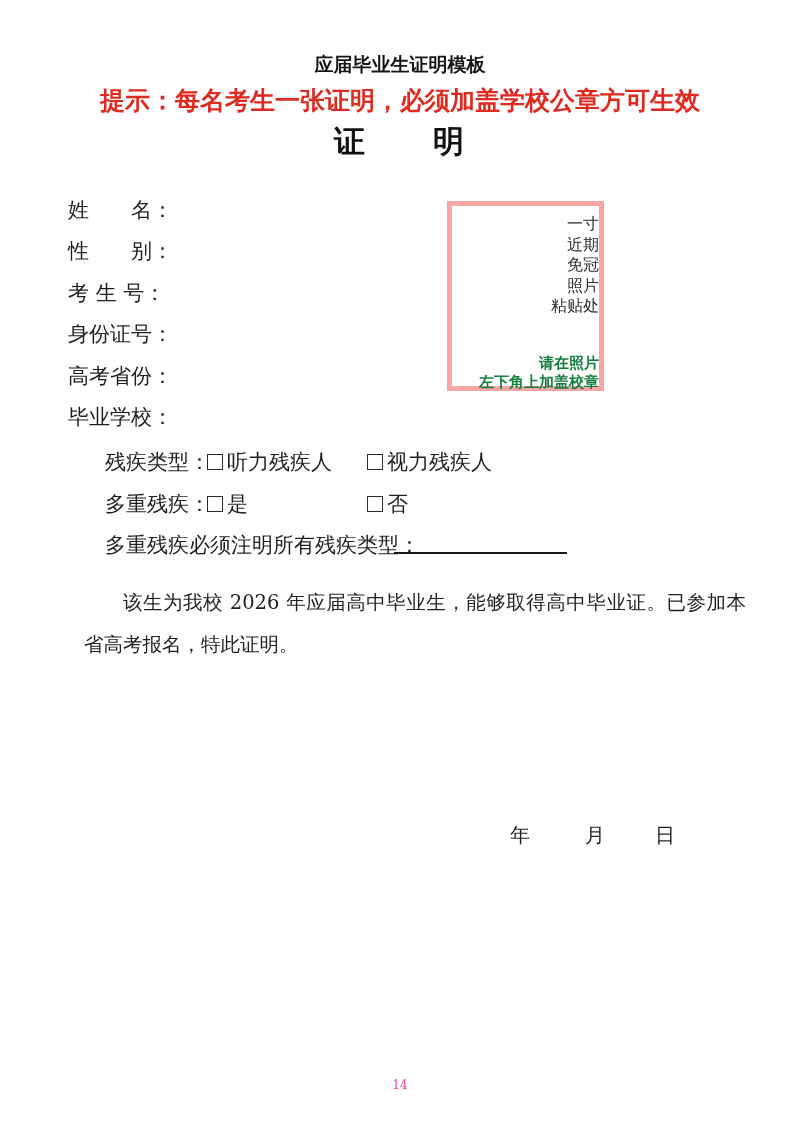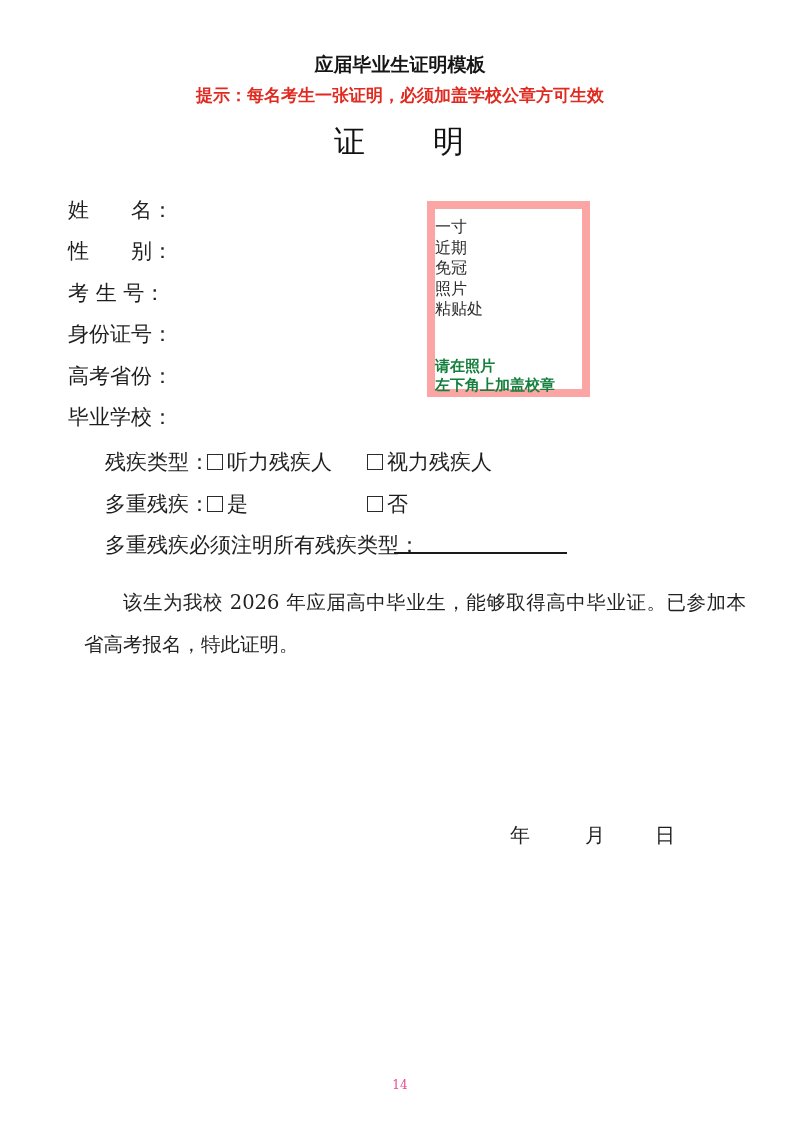--- a/index.html
+++ b/index.html
@@ -10,31 +10,31 @@
     font-family:"DejaVu Serif","Liberation Serif",serif;
     color:#1e1e1e;
     overflow:hidden;
   }
   .doc-title {
     position:absolute; top:52px; left:0; width:100%;
     text-align:center; font-size:19px; font-weight:bold; color:#151515;
   }
   .notice {
     position:absolute; top:84px; left:0; width:100%;
-    text-align:center; font-size:17px; font-weight:bold; color:#e02a20;
+    text-align:center; font-size:25px; font-weight:bold; color:#e02a20;
   }
   .heading {
     position:absolute; top:121px; left:0; width:100%;
-    text-align:center; font-size:31px; font-weight:normal; letter-spacing:2px; color:#111;
+    text-align:center; font-size:31px; font-weight:bold; letter-spacing:2px; color:#111;
   }
   .fields { position:absolute; top:189px; left:68px; }
   .field-row { height:41.5px; display:flex; align-items:center; font-size:21px; }
   .photo-box {
-    position:absolute; left:427px; top:201px; width:147px; height:180px;
-    border:8px solid #fca5a5; text-align:left;
+    position:absolute; left:447px; top:201px; width:147px; height:180px;
+    border:5px solid #fca5a5; text-align:right;
   }
   .pb-line { font-size:16px; line-height:20.5px; color:#2b2b2b; }
   .pb-lines { padding-top:8px; }
   .pb-note { margin-top:37px; color:#15803d; font-weight:bold; }
   .pb-note div { font-size:15px; line-height:19px; }
   .dis-row { position:absolute; left:0; width:100%; height:22px; font-size:21px;margin-left:37px; }
   .dis-row-1 { top:448px; }
   .dis-row-2 { top:490px; }
   .dis-row-3 { top:531px; }
   .dis-label { position:absolute; left:68px; white-space:nowrap; }

